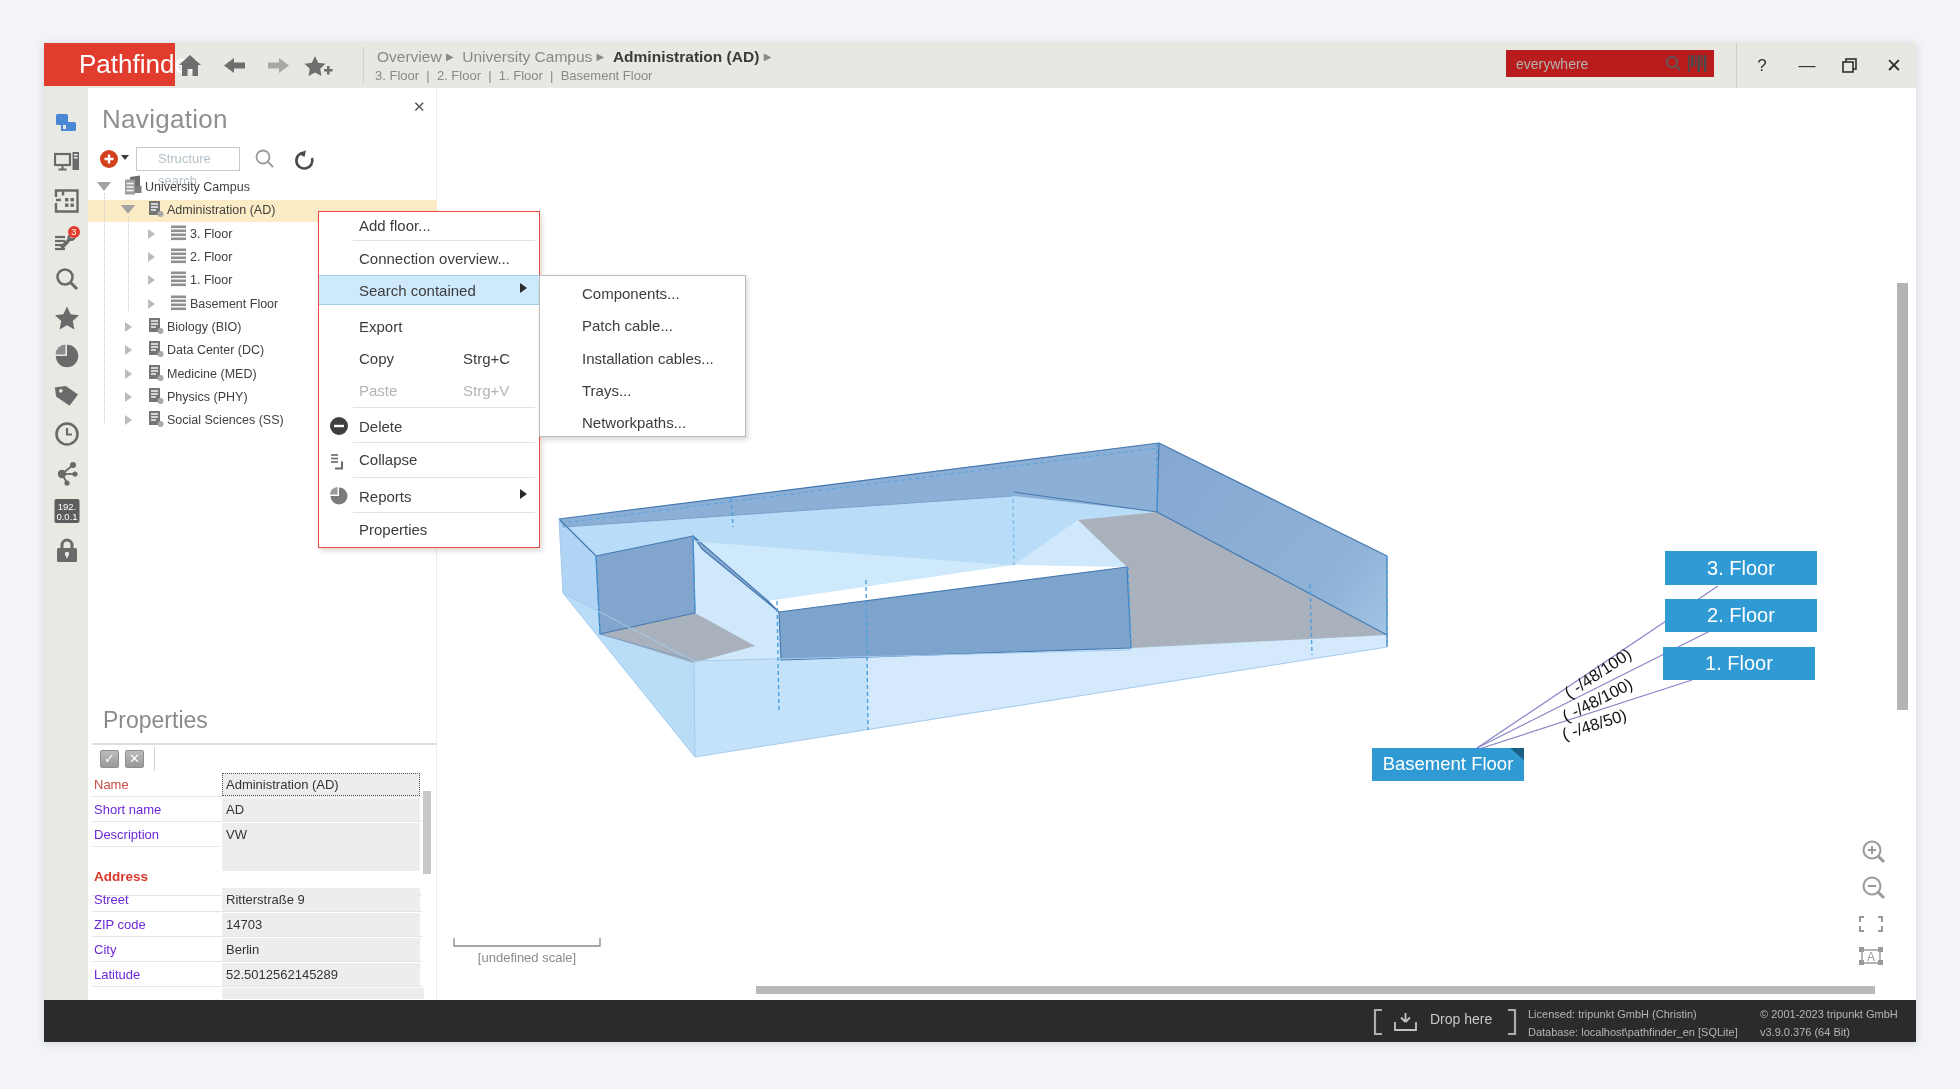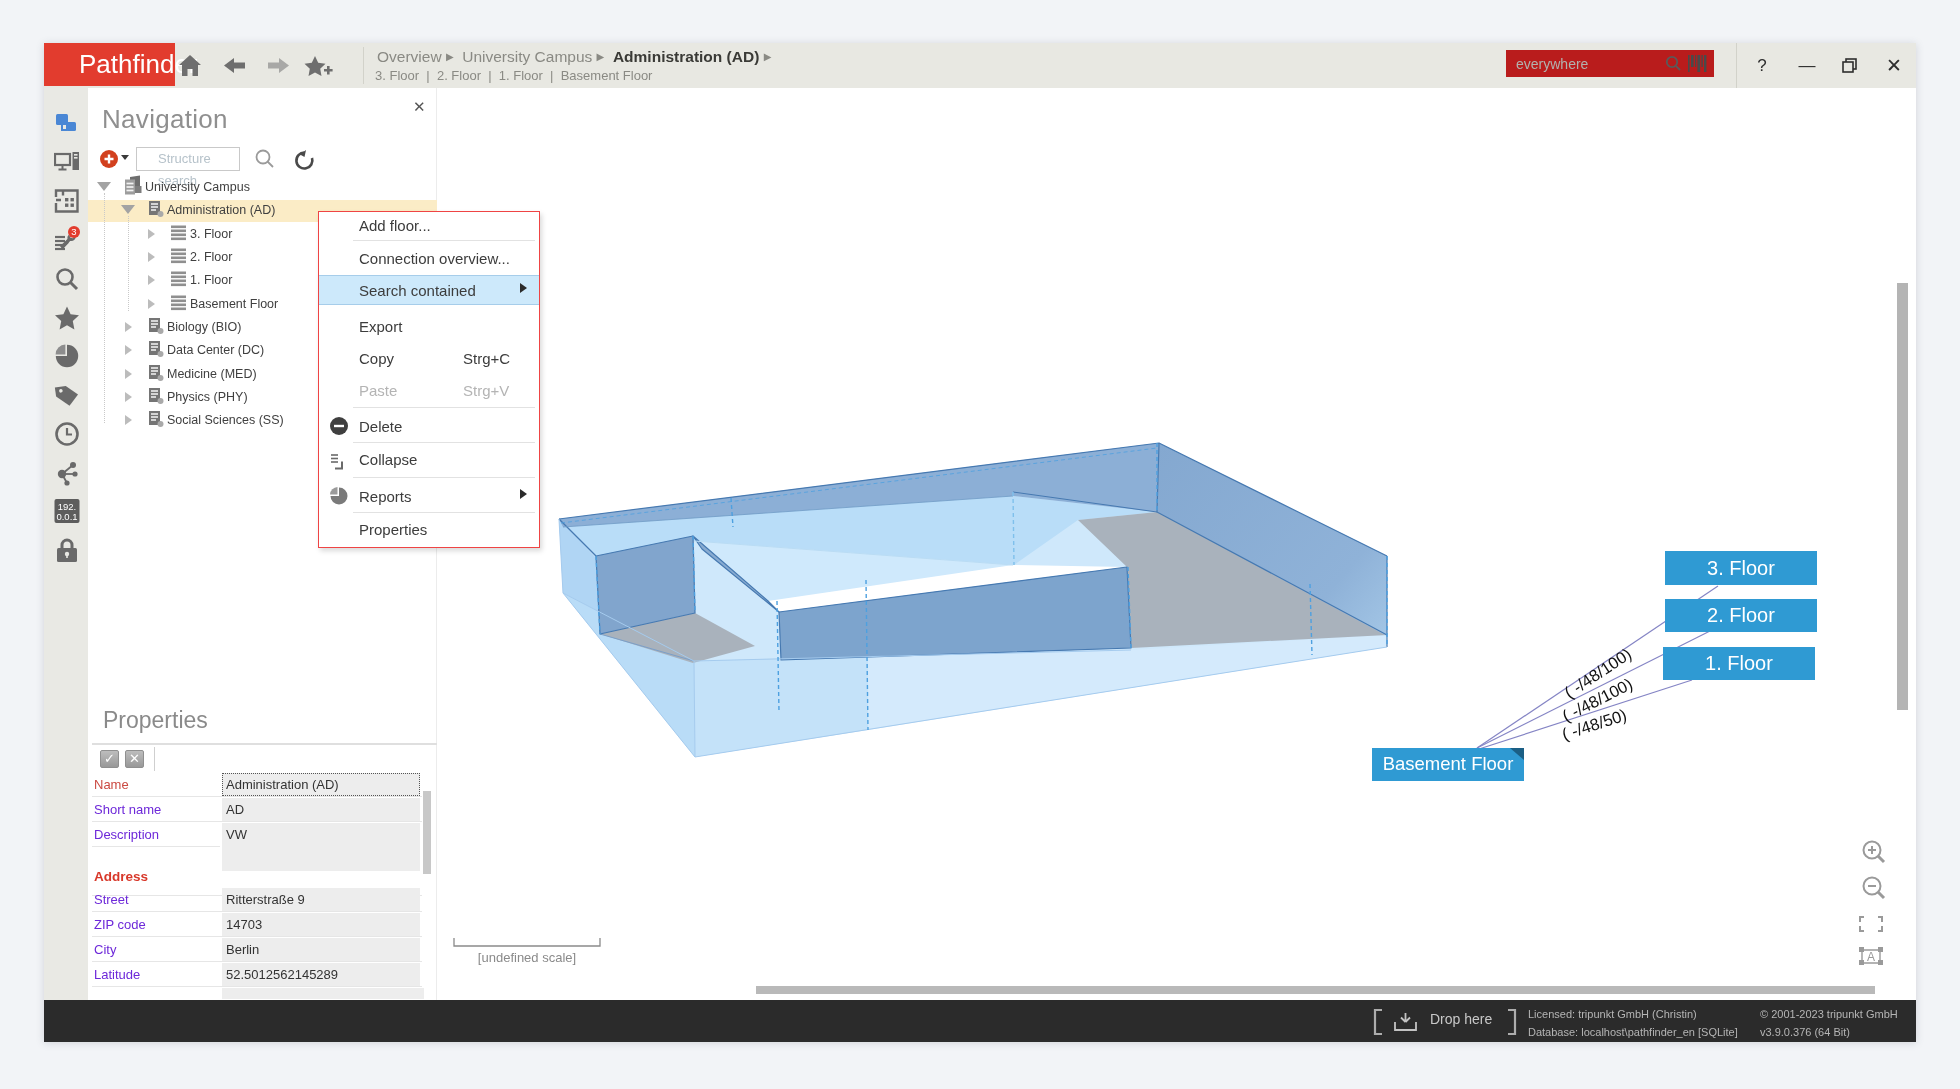--- a/index.html
+++ b/index.html
@@ -520,20 +520,27 @@
     <svg class="abs" style="left:10px;top:274px" width="20" height="20" viewBox="0 0 20 20">
         <path d="M10 10 V1.5 A8.5 8.5 0 1 1 1.5 10 Z" fill="#7a7a7a"></path>
         <path d="M8.5 8.5 H1 A8 8 0 0 1 8.5 1 Z" fill="#9a9a9a"></path>
       </svg>
     <div class="abs" style="left:40px;top:276px">Reports</div>
     <div class="abs" style="left:201px;top:277px;width:0;height:0;border-top:5px solid transparent;border-bottom:5px solid transparent;border-left:7px solid #2b2b2b"></div>
     <div class="abs" style="left:34px;top:300px;width:182px;height:1px;background:#e2e2e2"></div>
     <div class="abs" style="left:40px;top:309px">Properties</div>
   </div>
 
+  <div id="smenu" class="abs" style="left:495px;top:232px;width:207px;height:162px;background:#fff;border:1px solid #b9b9b9;box-shadow:2px 3px 5px rgba(0,0,0,0.15);font-size:15px;color:#3c3c3c">
+    <div class="abs" style="left:42px;top:9px">Components...</div>
+    <div class="abs" style="left:42px;top:41px">Patch cable...</div>
+    <div class="abs" style="left:42px;top:74px">Installation cables...</div>
+    <div class="abs" style="left:42px;top:106px">Trays...</div>
+    <div class="abs" style="left:42px;top:138px">Networkpaths...</div>
+  </div>
 
   <div id="statusbar">
     <svg class="abs" style="left:1327px;top:7px" width="148" height="30" viewBox="0 0 148 30">
       <path d="M11 3 h-7 v24 h7" fill="none" stroke="#adadad" stroke-width="2.2"></path>
       <path d="M137 3 h7 v24 h-7" fill="none" stroke="#adadad" stroke-width="2.2"></path>
     </svg>
     <svg class="abs" style="left:1348px;top:11px" width="28" height="23" viewBox="0 0 28 23">
       <path d="M13.5 2 v9 m0 0 l-4.5 -4.5 m4.5 4.5 l4.5 -4.5" stroke="#c3c3c3" stroke-width="1.8" fill="none"></path>
       <path d="M3 11 v8 h21 v-8" fill="none" stroke="#c3c3c3" stroke-width="1.8"></path>
     </svg>

